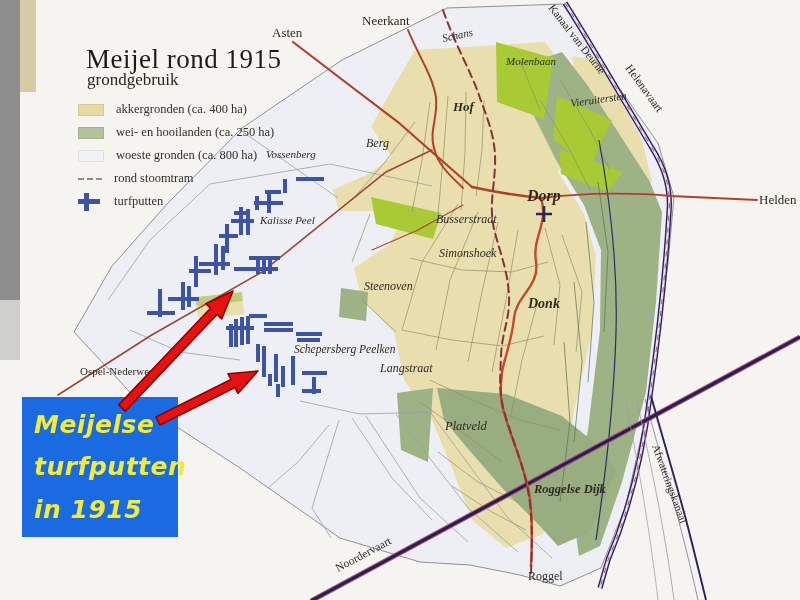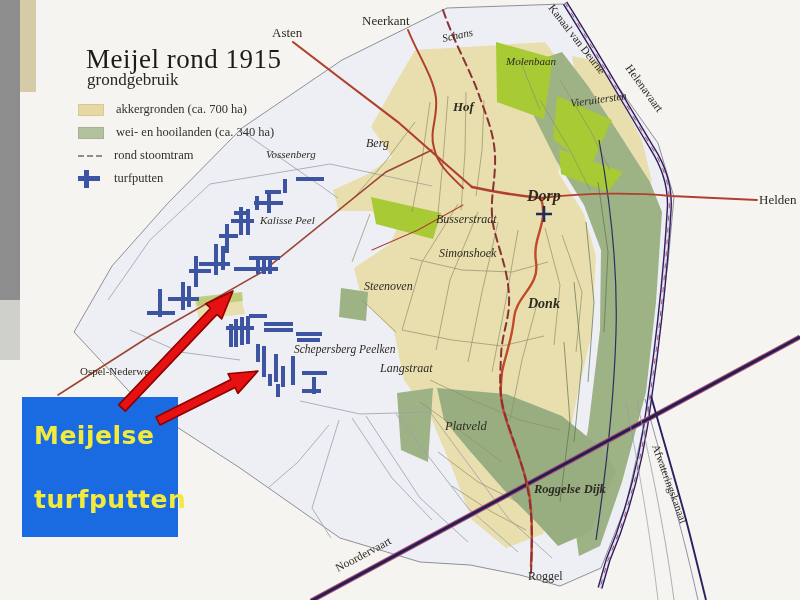--- a/index.html
+++ b/index.html
@@ -15,21 +15,21 @@
   .legend-row{display:flex;align-items:center;height:23px;}
   .swatch{width:24px;height:10px;margin-right:12px;flex:none;position:relative;}
   .swatch.dash{height:0;margin-top:0;}
   .swatch.cross .c-v{position:absolute;left:6px;top:-4px;width:5px;height:18px;}
   .swatch.cross .c-h{position:absolute;left:0px;top:2px;width:22px;height:5px;}
   .legend-label{font-size:12.5px;color:#33302a;white-space:nowrap;}
   .callout{position:absolute;left:22px;top:393px;width:156px;height:140px;background:#1a6ae2;
            display:flex;flex-direction:column;justify-content:space-around;padding:6px 0 6px 12px;
            box-sizing:border-box;}
   .callout div{font-family:"DejaVu Sans","Liberation Sans",sans-serif;font-weight:bold;
-               font-size:25px;color:#f2ea3c;line-height:1;letter-spacing:.5px;}
+               font-size:25px;color:#f2ea3c;line-height:1;letter-spacing:.5px;font-style:italic;}
 </style>
 </head>
 <body>
 
 <div id="stage">
   <svg id="map-svg" width="800" height="600" viewBox="0 0 800 600">
       <rect x="0" y="0" width="800" height="600" fill="#f5f4f0"></rect>
       <rect x="0" y="0" width="20" height="300" fill="#8d8d8d"></rect>
       <rect x="0" y="300" width="20" height="60" fill="#b5b5b2" opacity="0.6"></rect>
       <rect x="20" y="0" width="16" height="92" fill="#d5cba6"></rect>
@@ -176,42 +176,47 @@
       <text x="652" y="446" fill="#2e2a22" font-size="11" font-family="&quot;Liberation Serif&quot;,&quot;DejaVu Serif&quot;,serif" transform="rotate(70 652 446)">Afwateringskanaal</text>
     </svg>
 
   <div id="overlays">
     <div class="map-title">Meijel rond 1915</div>
     <div class="map-subtitle">grondgebruik</div>
 
     <div class="legend">
       <div class="legend-row">
         <span class="swatch" style="background: rgb(230, 217, 164); border: 1px solid rgba(0, 0, 0, 0.08);"></span>
-        <span class="legend-label">akkergronden (ca. 700 ha)</span>
+        <span class="legend-label">akkergronden (ca. 400 ha)</span>
       </div>
       <div class="legend-row">
         <span class="swatch" style="background: rgb(178, 194, 156); border: 1px solid rgba(0, 0, 0, 0.08);"></span>
-        <span class="legend-label">wei- en hooilanden (ca. 340 ha)</span>
+        <span class="legend-label">wei- en hooilanden (ca. 250 ha)</span>
+      </div>
+      <div class="legend-row">
+        <span class="swatch" style="background: rgb(241, 242, 246); border: 1px solid rgba(0, 0, 0, 0.08);"></span>
+        <span class="legend-label">woeste gronden (ca. 800 ha)</span>
       </div>
       <div class="legend-row">
         <span class="swatch dash" style="border-top: 2px dashed rgb(154, 138, 132);"></span>
         <span class="legend-label">rond stoomtram</span>
       </div>
       <div class="legend-row">
         <span class="swatch cross">
             <span class="c-v" style="background: rgb(60, 84, 162);"></span>
             <span class="c-h" style="background: rgb(60, 84, 162);"></span>
           </span>
         <span class="legend-label">turfputten</span>
       </div>
     </div>
 
     <div class="callout" style="background: rgb(26, 106, 226);">
       <div style="color: rgb(242, 234, 60);">Meijelse</div>
       <div style="color: rgb(242, 234, 60);">turfputten</div>
+      <div style="color: rgb(242, 234, 60);">in 1915</div>
     </div>
   </div>
 
   <svg id="arrow-svg" width="800" height="600" viewBox="0 0 800 600">
       <polygon points="125.3,411.1 217.0,314.4 221.7,318.9 233.0,291.0 205.7,303.7 210.5,308.2 118.7,404.9" fill="#e61212" stroke="#8f0000" stroke-width="1.6" stroke-linejoin="round"></polygon>
       <polygon points="160.0,425.0 235.0,387.5 237.9,393.4 258.0,371.0 228.0,373.7 230.9,379.5 156.0,417.0" fill="#e61212" stroke="#8f0000" stroke-width="1.6" stroke-linejoin="round"></polygon>
     </svg>
 </div>
 
 </body></html>

